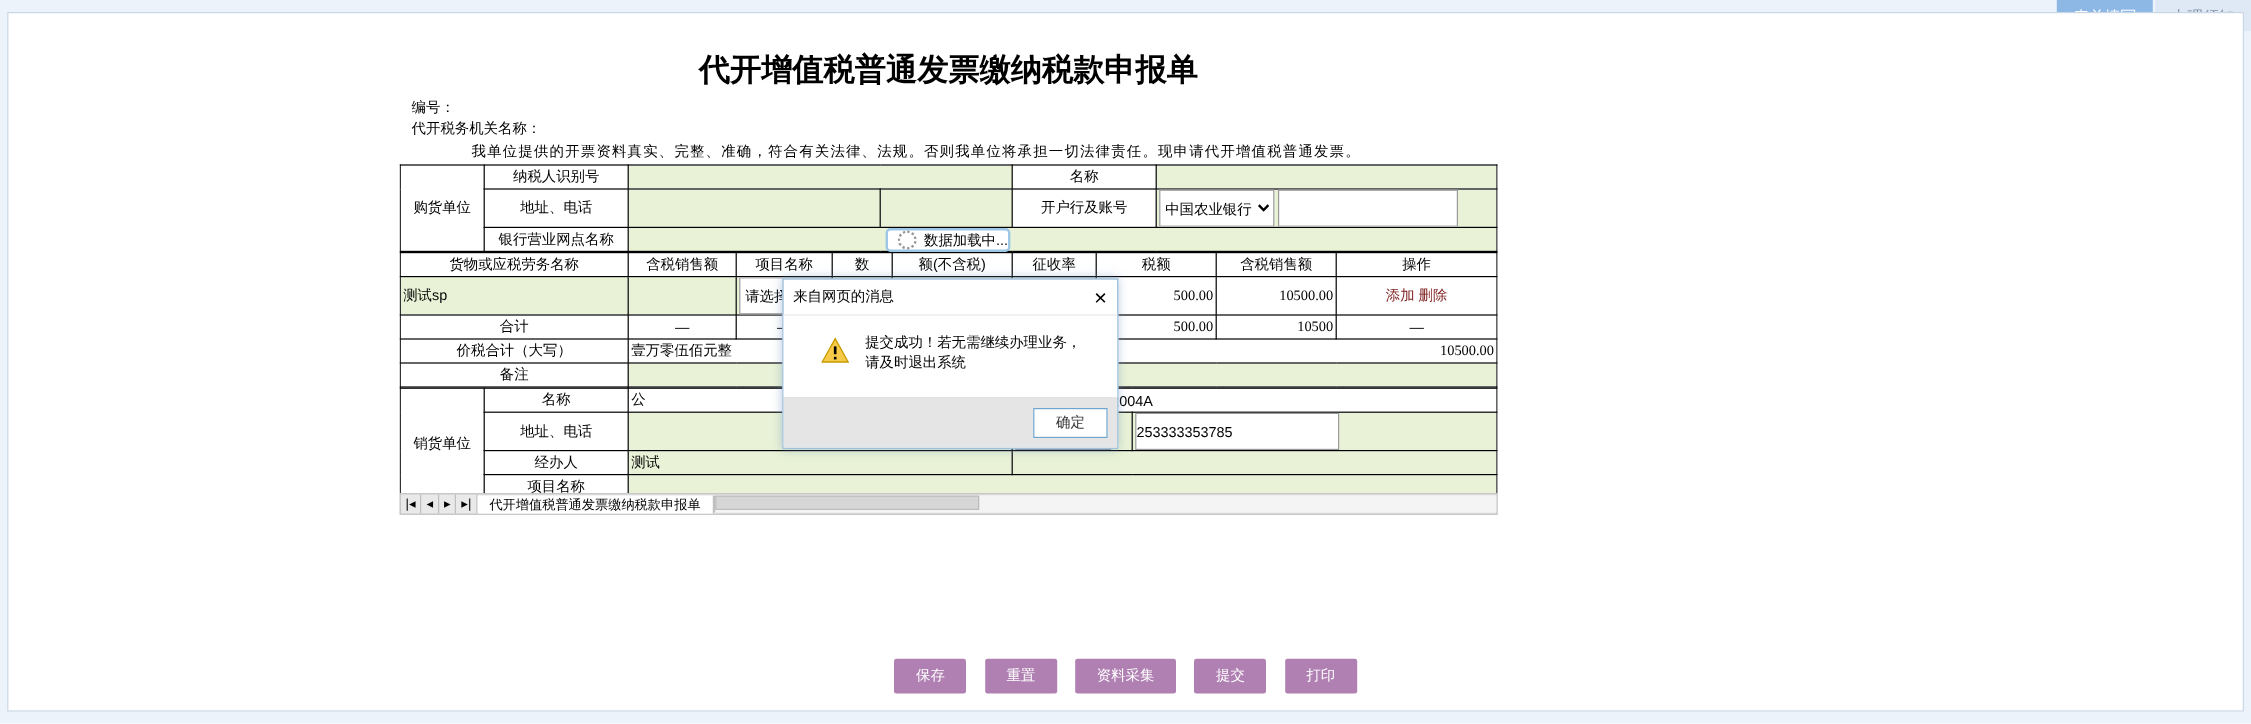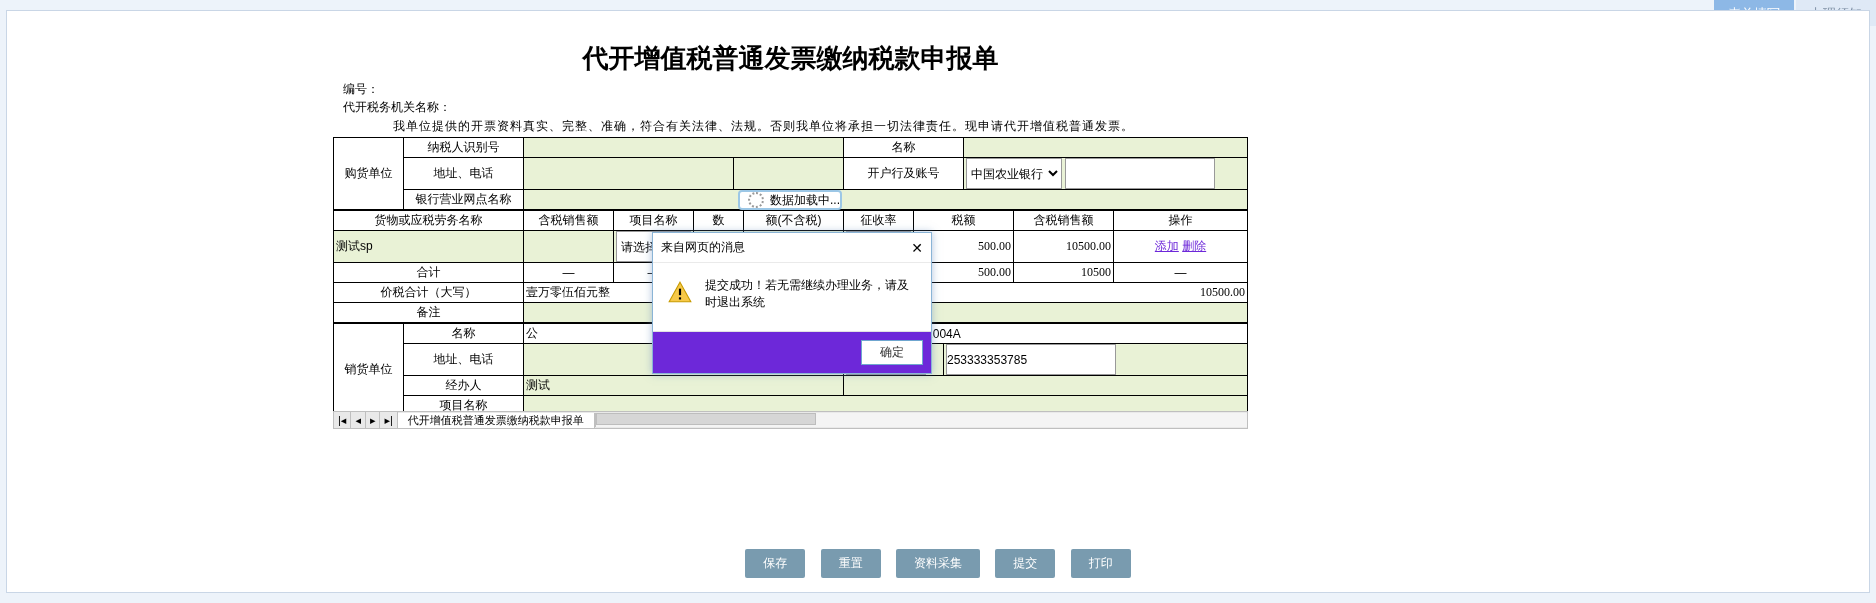--- a/index.html
+++ b/index.html
@@ -13,39 +13,39 @@
   .title{text-align:center;font-family:SimSun,serif;font-size:26px;font-weight:bold;padding:6px 0 4px;}
   .meta{font-size:12px;padding:0 10px;line-height:18px;}
   .disclaimer{font-family:SimSun,serif;font-size:12px;padding:2px 10px 2px 60px;letter-spacing:1px;}
   .daterow{text-align:right;padding-right:40px;font-size:12px;}
   table{border-collapse:collapse;width:100%;table-layout:fixed;}
   td,th{border:1px solid #000;font-size:12px;height:20px;padding:0 2px;overflow:hidden;white-space:nowrap;}
   th{font-weight:normal;text-align:center;background:#fff;}
   .green{background:#e9f2d6;}
   .ctr{text-align:center;}
   .rgt{text-align:right;font-family:Liberation Serif, serif;}
-  .actlink{color:#6d28d9;text-decoration:underline;cursor:pointer;}
+  .actlink{color:#7f1d1d;cursor:pointer;}
   select,input[type=text]{border:1px solid #999;font-size:12px;height:31px;background:#fff;}
   .sheettabs{position:absolute;left:326px;top:400px;width:915px;height:18px;background:#e9e9e9;border:1px solid #bfbfbf;display:flex;align-items:center;font-size:11px;}
   .navbtn{border-right:1px solid #bfbfbf;padding:0 4px;cursor:pointer;line-height:16px;}
   .smalltab{border-right:1px solid #bfbfbf;padding:0 10px;background:#fff;}
   .hscroll{flex:1;height:14px;background:#f4f4f4;border-left:1px solid #bfbfbf;position:relative;}
   .thumb{position:absolute;left:0;top:0;width:220px;height:12px;background:#d6d6d6;border:1px solid #bdbdbd;}
   .bottombar{position:absolute;left:0;right:0;bottom:14px;text-align:center;}
-  .bottombar button{background:#0c4a6e;color:#fff;border:none;padding:6px 18px;margin:0 6px;font-size:12px;border-radius:2px;cursor:pointer;opacity:.55;}
+  .bottombar button{background:#701a75;color:#fff;border:none;padding:6px 18px;margin:0 6px;font-size:12px;border-radius:2px;cursor:pointer;opacity:.55;}
   
   .loading{position:absolute;left:738px;top:190px;width:104px;height:20px;background:#fff;border:2px solid #9cc7e6;border-radius:4px;display:flex;align-items:center;justify-content:flex-end;gap:6px;font-size:12px;z-index:50;}
   .spinner{width:16px;height:16px;border:2px dotted #999;border-radius:50%;}
   
   .dlg{position:absolute;left:652px;top:232px;width:280px;background:#fff;border:1px solid #8ab4d6;box-shadow:0 0 8px rgba(100,140,190,.5);z-index:40;}
   .dlgtitle{display:flex;justify-content:space-between;align-items:center;padding:6px 8px;font-size:12px;}
   .dlgclose{cursor:pointer;font-size:14px;}
-  .dlgbody{display:flex;align-items:center;gap:12px;padding:14px 14px 20px;border-top:1px solid #eaeaea;background:#fff;}
+  .dlgbody{display:flex;align-items:center;gap:12px;padding:14px 30px 20px;border-top:1px solid #eaeaea;background:#fff;}
   .warnicon svg{width:26px;height:26px;}
-  .dlgfoot{background:#6d28d9;padding:8px;text-align:right;border-top:1px solid #e2e2e2;}
+  .dlgfoot{background:#e5e5e5;padding:8px;text-align:right;border-top:1px solid #e2e2e2;}
   .dlgfoot button{background:#fff;border:1px solid #6fa6cf;color:#333;padding:3px 18px;font-size:12px;cursor:pointer;}
 </style>
 </head>
 <body>
 
 <div class="toptabs">
   <div class="active">表单填写</div>
   <div>办理须知</div>
 </div>
 

